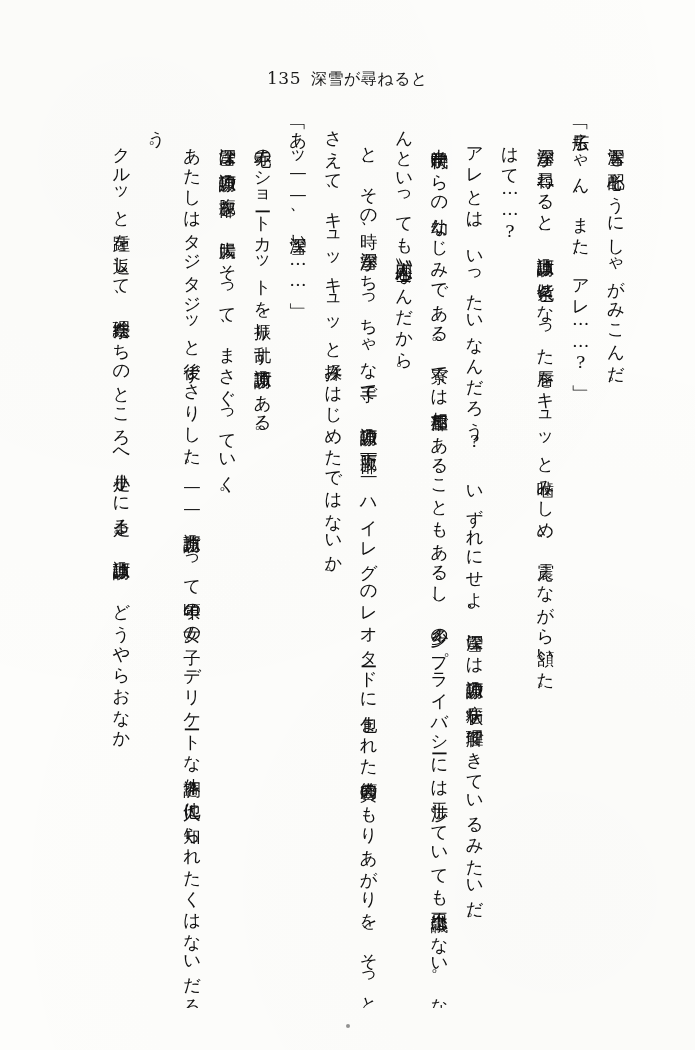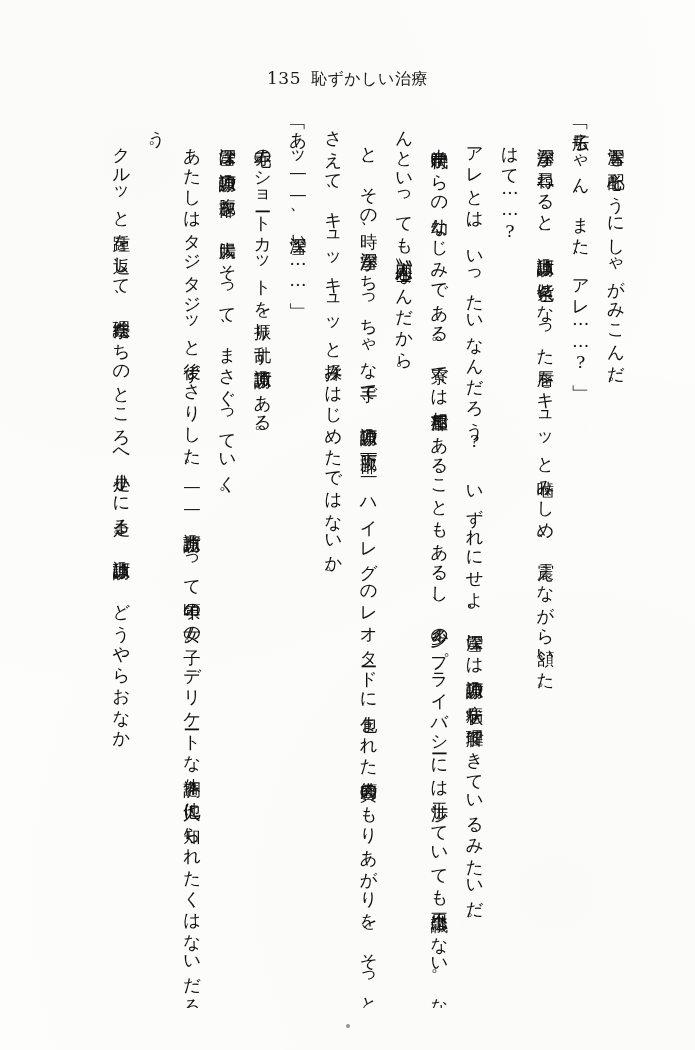--- a/index.html
+++ b/index.html
@@ -88,21 +88,21 @@
     background: #3a3a3a;
     opacity: 0.55;
   }
 </style>
 </head>
 <body>
 
 <div id="page">
 
   <div id="header">
-    <span class="pagenum">135</span><span class="chaptitle">恥ずかしい治療</span>
+    <span class="pagenum">135</span><span class="chaptitle">深雪が尋ねると</span>
   </div>
 
   <div id="body-text">
     <p class="indent">深雪も心配そうにしゃがみこんだ。</p>
     <p>「広子ちゃん、また、アレ……?」</p>
     <p class="indent">深雪が尋ねると、諏訪原は紫色になった唇をキュッと噛みしめ、震えながら頷いた。</p>
     <p class="indent">はて……?</p>
     <p class="indent">アレとは、いったいなんだろう? いずれにせよ、深雪には諏訪原の病状を理解できているみたいだ。</p>
     <p class="indent">中学時代からの幼なじみである。寮では相部屋であることもあるし、多少のプライバシーには干渉していても不思議はない。なんといっても〝恋人同士〟なんだから。</p>
     <p class="indent">と、その時、深雪がちっちゃな手で、諏訪原の下腹部——ハイレグのレオタードに包まれた筋肉質のもりあがりを、そっと押さえて、キュッキュッと揉みはじめたではないか。</p>

